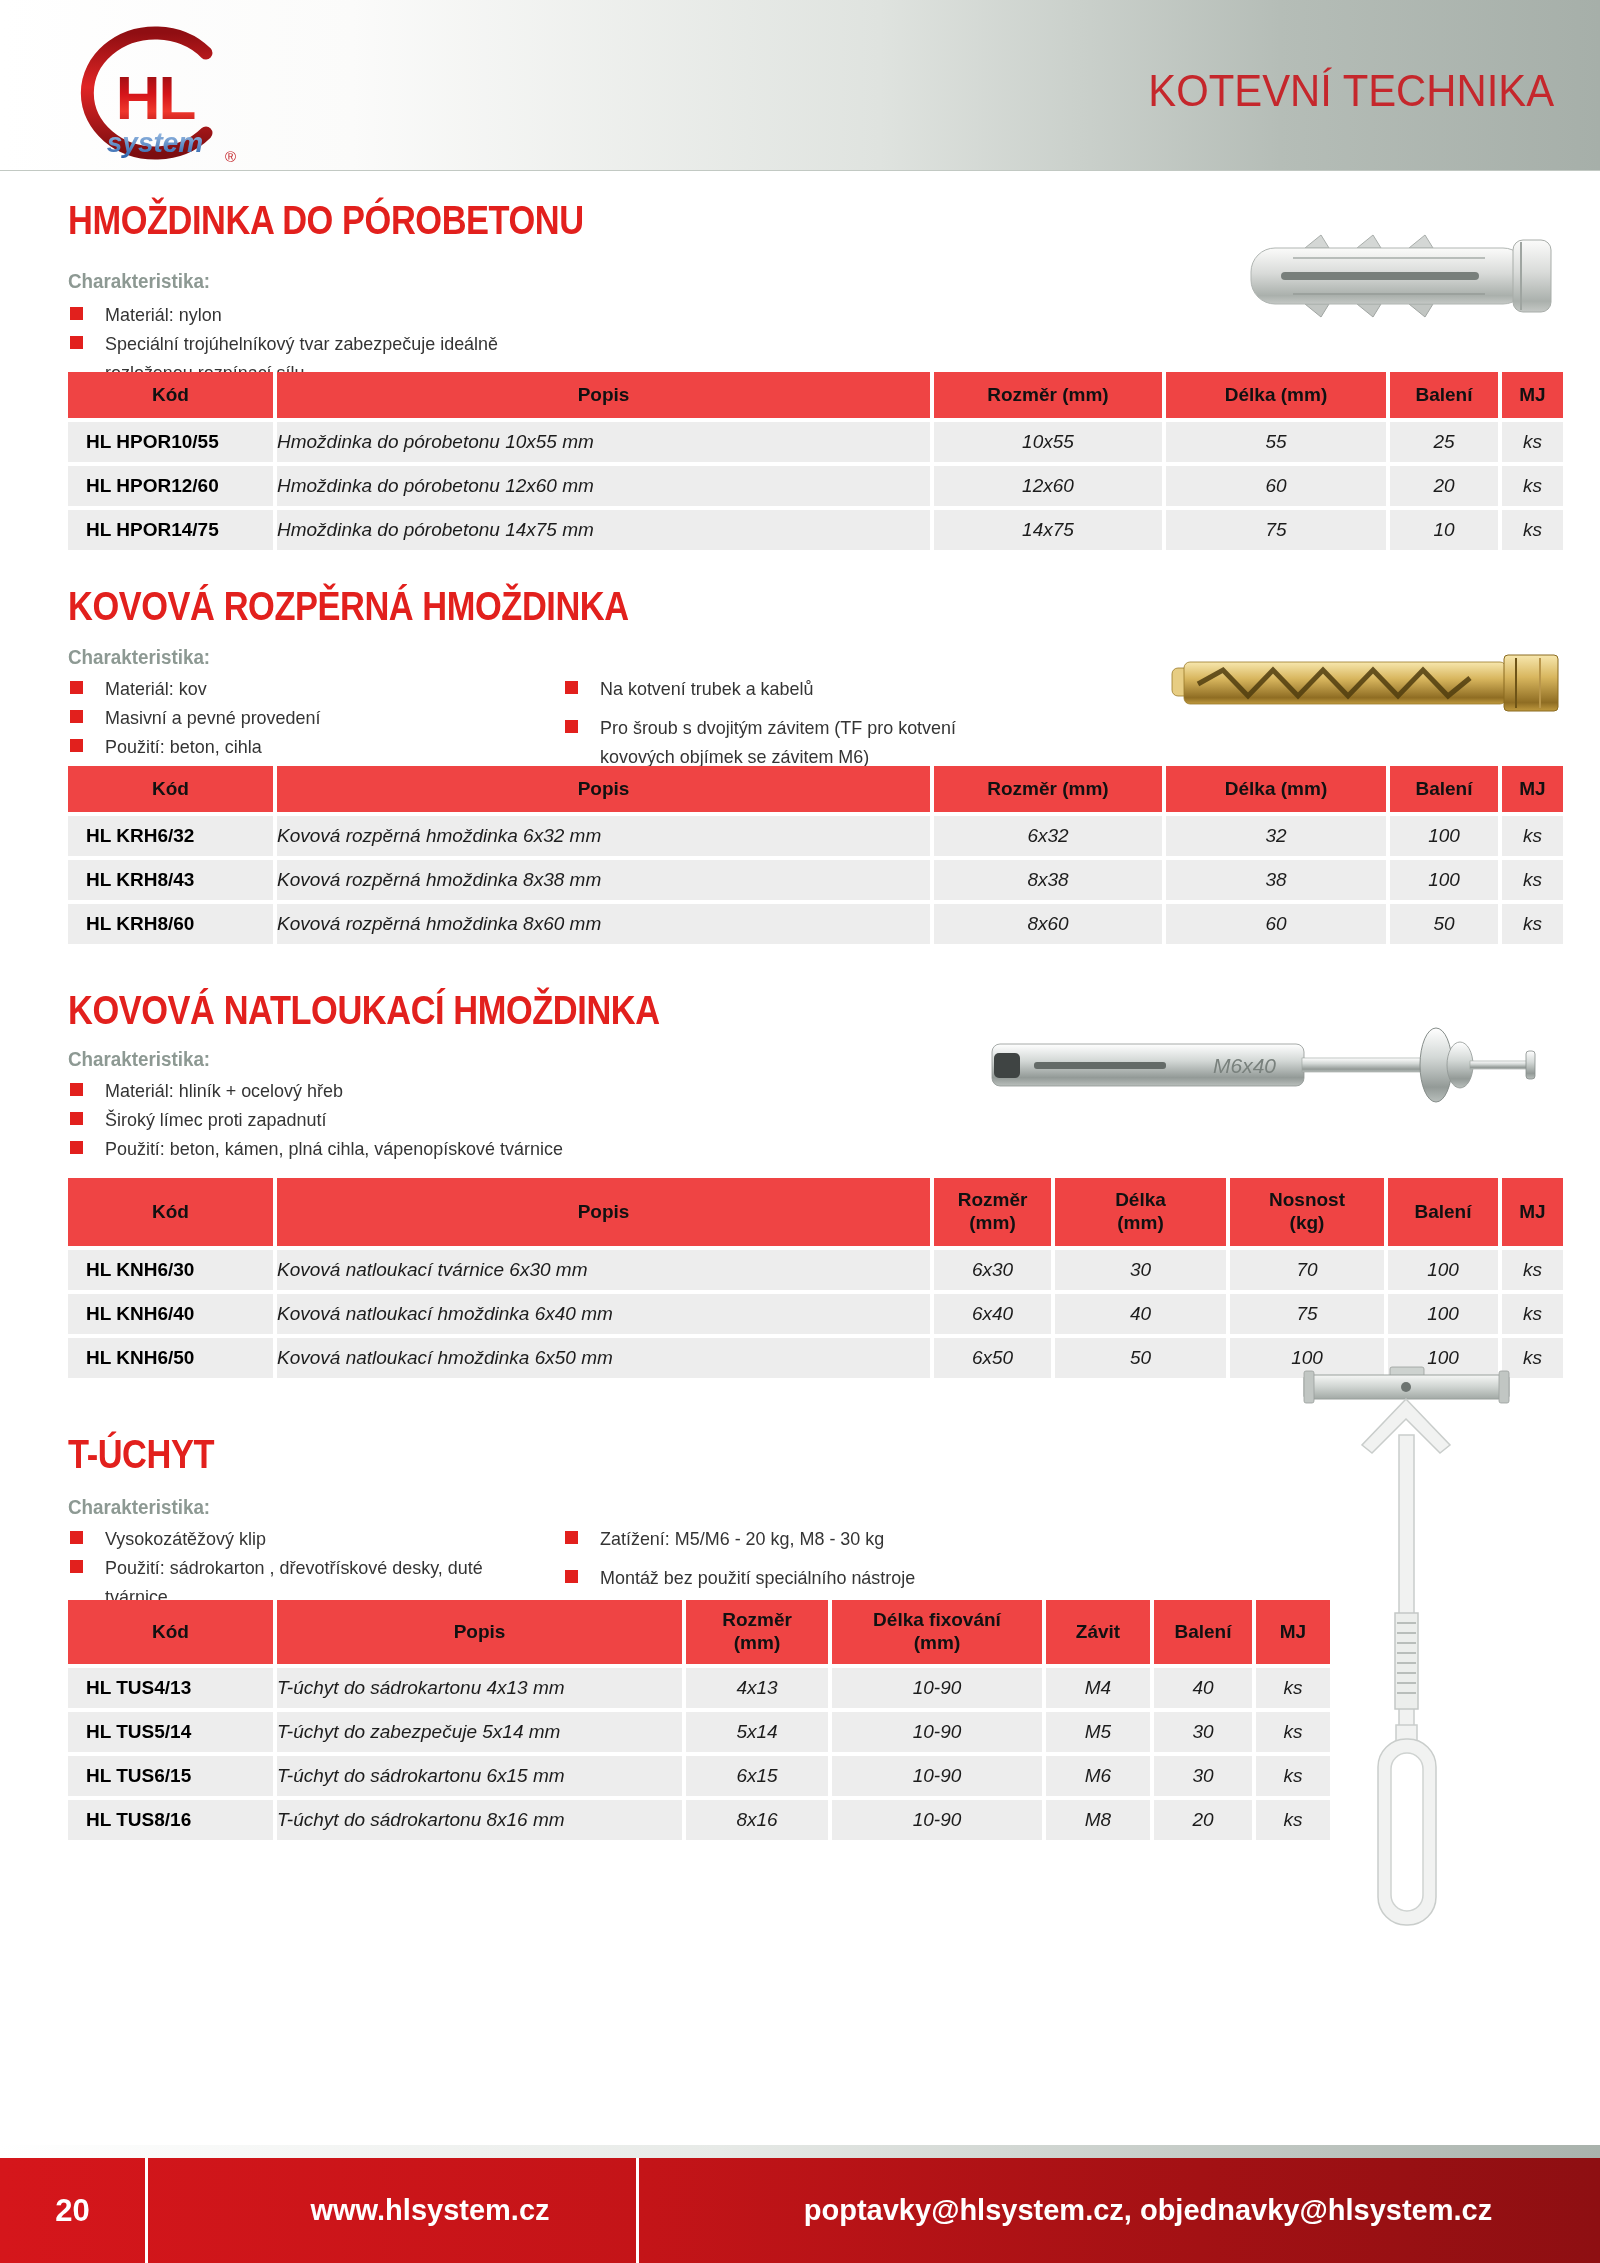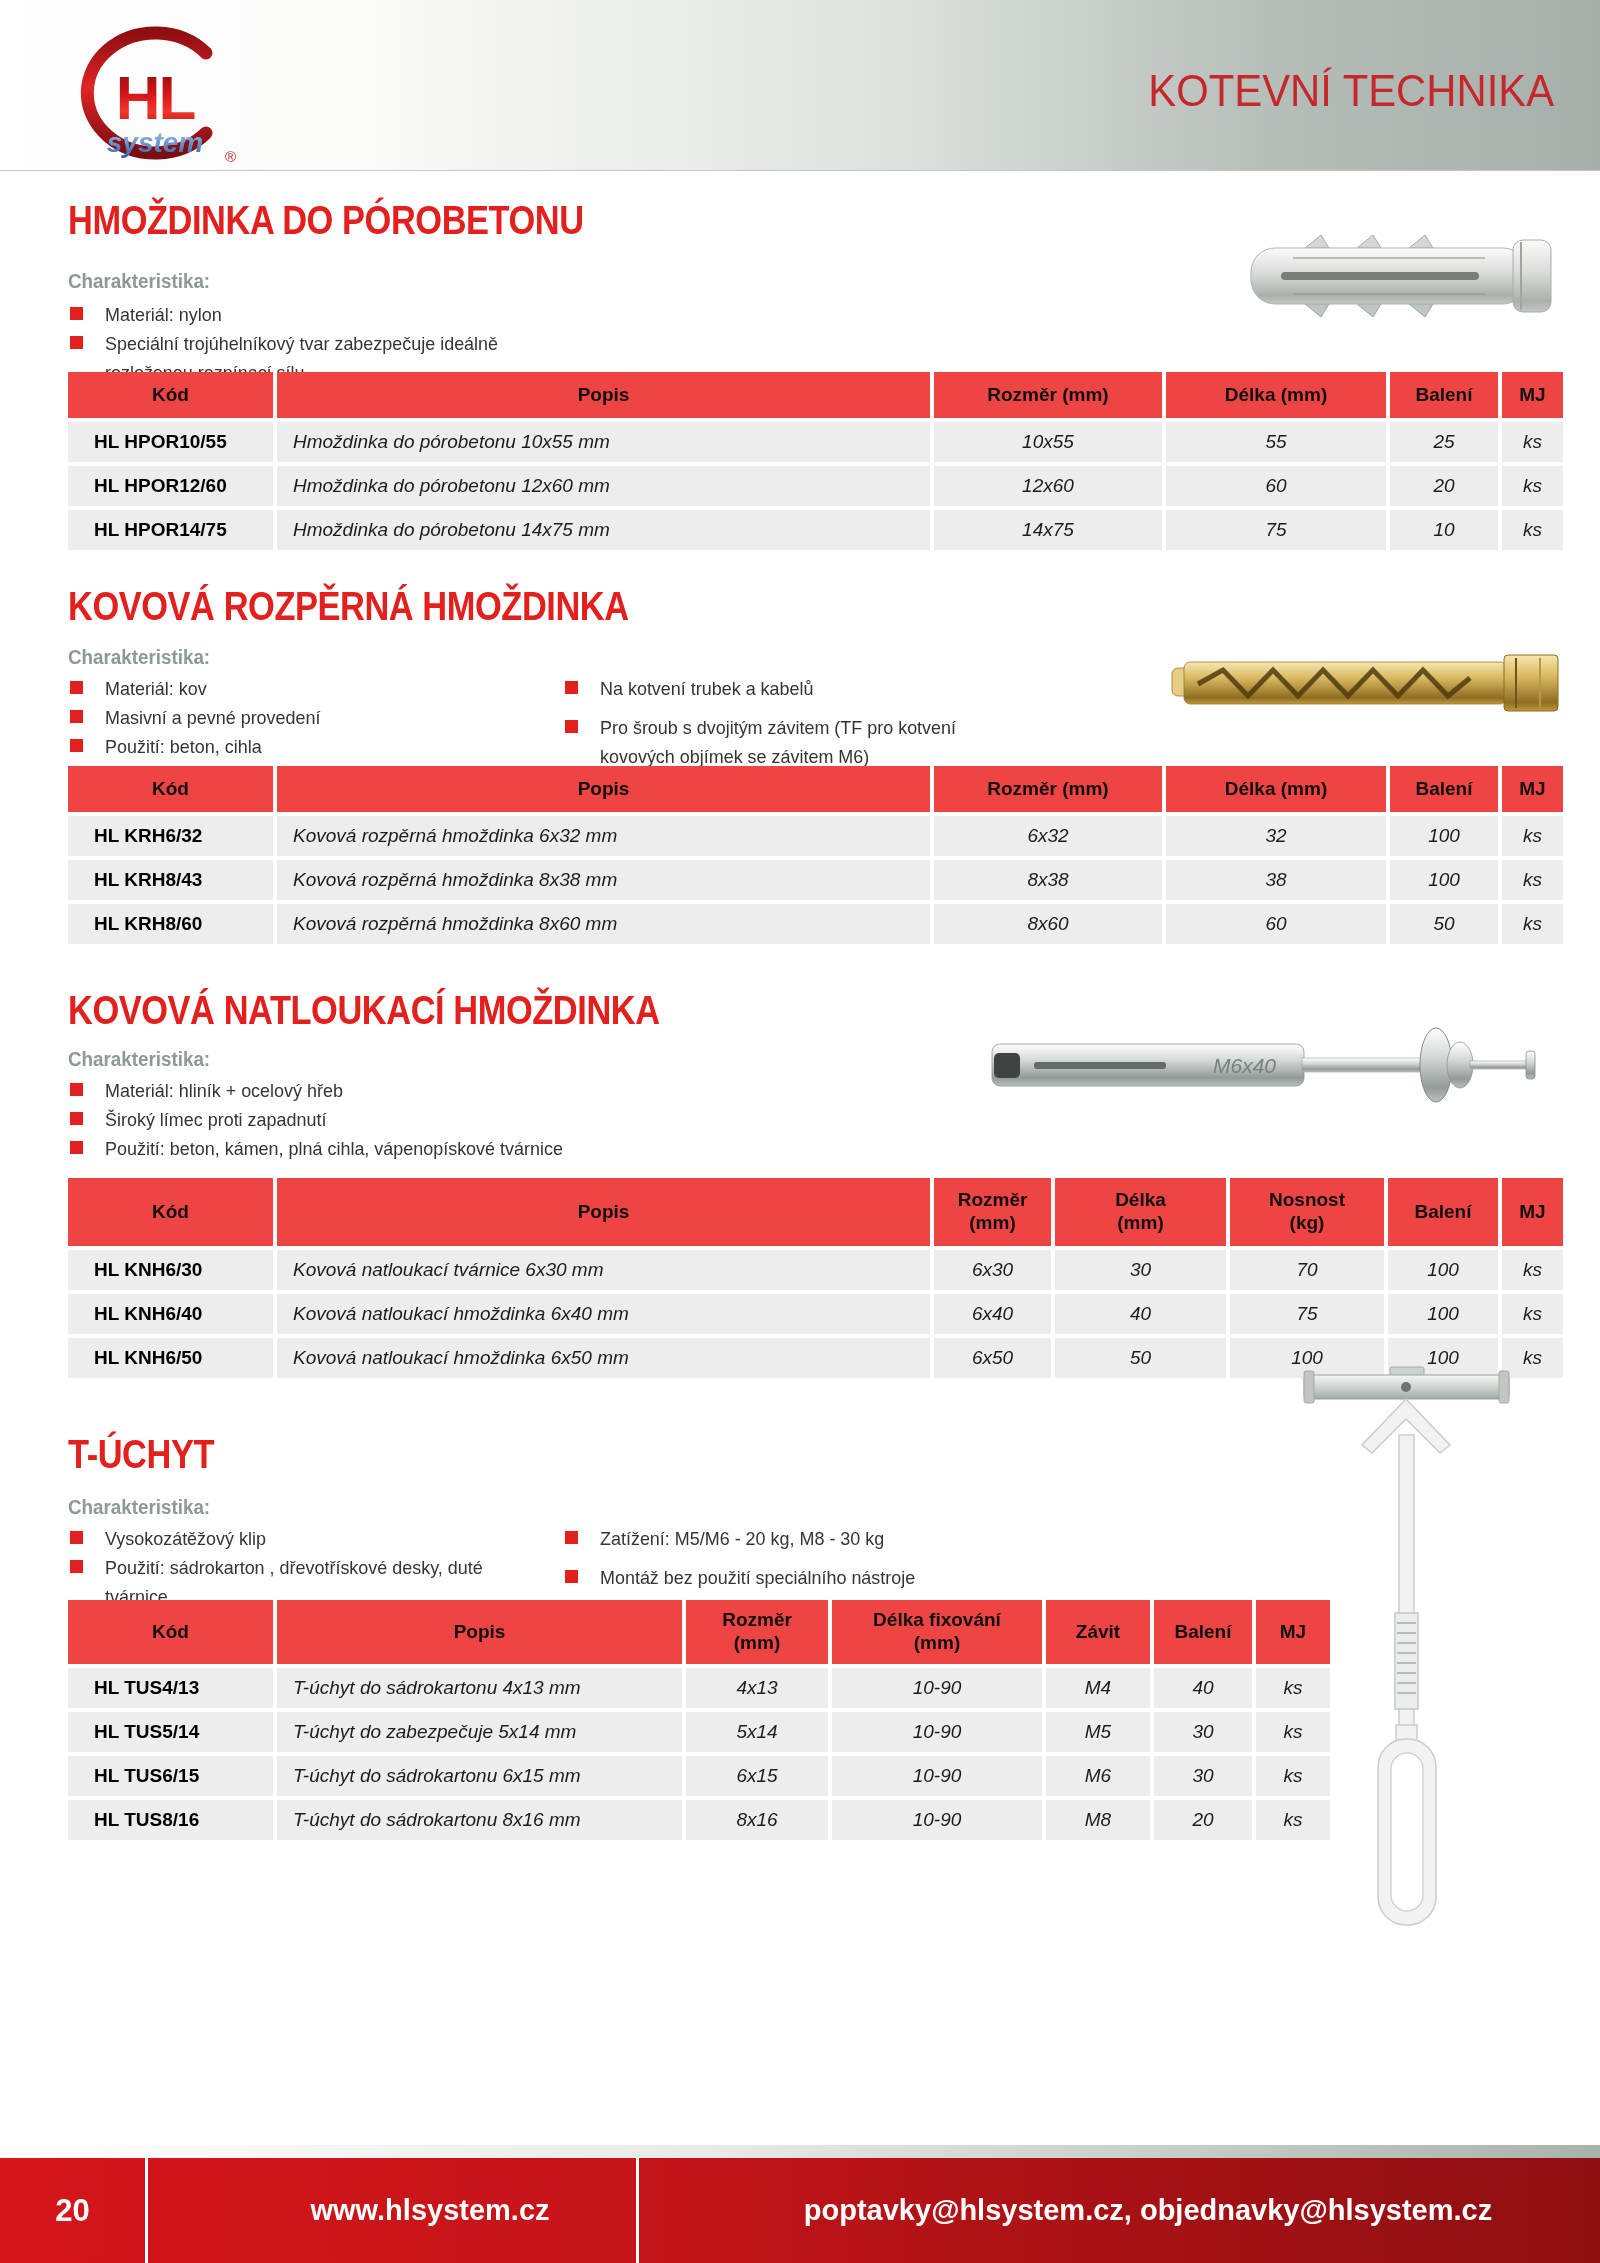--- a/index.html
+++ b/index.html
@@ -49,22 +49,22 @@
     font-size:19px;font-weight:700;color:#111;text-align:center;
     white-space:pre-line;line-height:1.2;
   }
   .t6 .thead .hcell{height:46px;}
   .t7a .thead .hcell{height:68px;}
   .t7b .thead .hcell{height:64px;}
   .trow .cell{
     background:#ededed;height:40px;display:flex;align-items:center;justify-content:center;
     font-size:19px;color:#1c1c1c;font-style:italic;
   }
-  .trow .cell.c0{justify-content:flex-start;padding-left:26px;font-style:normal;font-weight:700;color:#000;}
-  .trow .cell.c1{justify-content:flex-start;padding-left:16px;}
+  .trow .cell.c0{justify-content:flex-start;padding-left:18px;font-style:normal;font-weight:700;color:#000;}
+  .trow .cell.c1{justify-content:flex-start;}
   
   .pimg{position:absolute;}
   
   .foot-grad{
     position:absolute;left:0;top:2145px;width:1600px;height:13px;
     background:linear-gradient(90deg,#ffffff 0%,#e7eae7 45%,#a9b2ac 100%);
   }
   .footer{
     position:absolute;left:0;top:2158px;width:1600px;height:105px;
     background:linear-gradient(90deg,#d5161b 0%,#c41418 40%,#a31114 75%,#8e0f12 100%);

